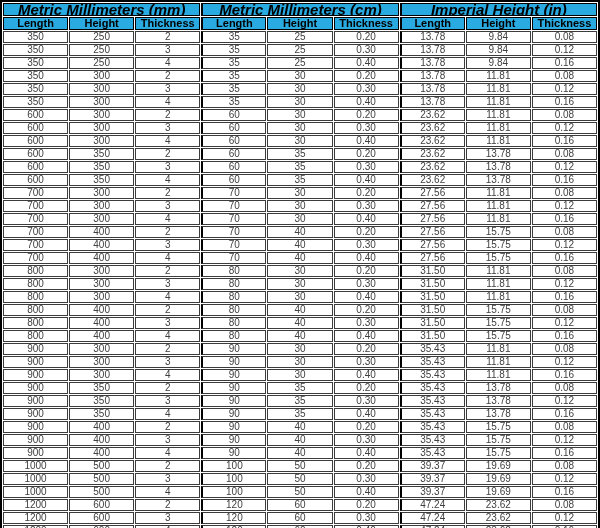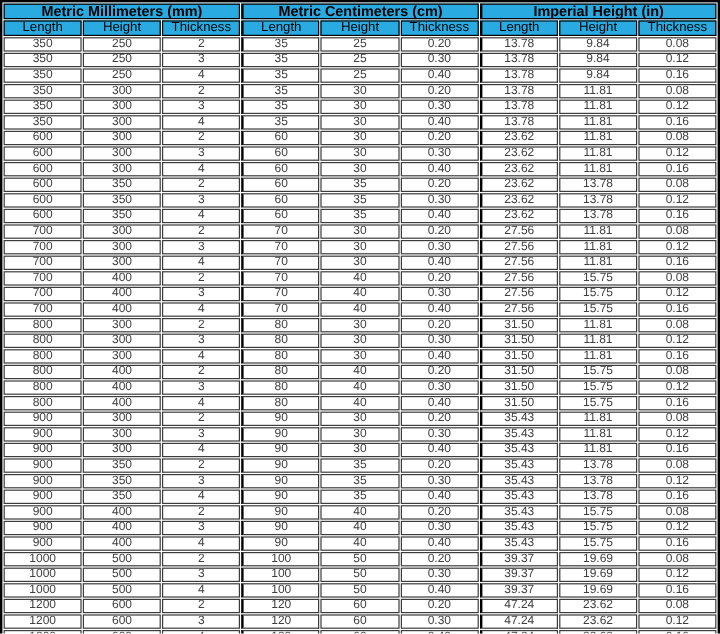--- a/index.html
+++ b/index.html
@@ -26,28 +26,29 @@
     vertical-align: middle;
     white-space: nowrap;
     overflow: hidden;
   }
   thead th {
     background: var(--header-bg, #29ABE2);
     border: 1px solid var(--section-border, #000000);
     color: var(--header-text, #000000);
   }
   th.section-header {
-    font-size: 12px;
+    font-size: 15px;
     font-weight: bold;
     height: 11px;
     line-height: 11px;
+    font-style: italic;
   }
   th.sub {
     font-size: 11px;
-    font-weight: normal;
+    font-weight: bold;
     height: 11px;
     line-height: 11px;
   }
   tbody td {
     background: var(--row-bg, #ffffff);
     border: 1px solid var(--grid, #3c3c3c);
     color: var(--data-text, #404040);
     font-size: 10px;
     height: 9.7px;
     line-height: 10px;
@@ -57,21 +58,21 @@
     border-left-color: var(--section-border, #000000) !important;
   }
 </style>
 </head>
 <body>
 
 <table class="conv">
   <thead>
     <tr>
       <th colspan="3" class="section-header">Metric Millimeters (mm)</th>
-      <th colspan="3" class="section-header sec">Metric Centimeters (cm)</th>
+      <th colspan="3" class="section-header sec">Metric Millimeters (cm)</th>
       <th colspan="3" class="section-header sec">Imperial Height (in)</th>
     </tr>
     <tr id="subheader-row">
         <th class="sub">Length</th>
         <th class="sub">Height</th>
         <th class="sub">Thickness</th>
         <th class="sub sec">Length</th>
         <th class="sub">Height</th>
         <th class="sub">Thickness</th>
         <th class="sub sec">Length</th>

